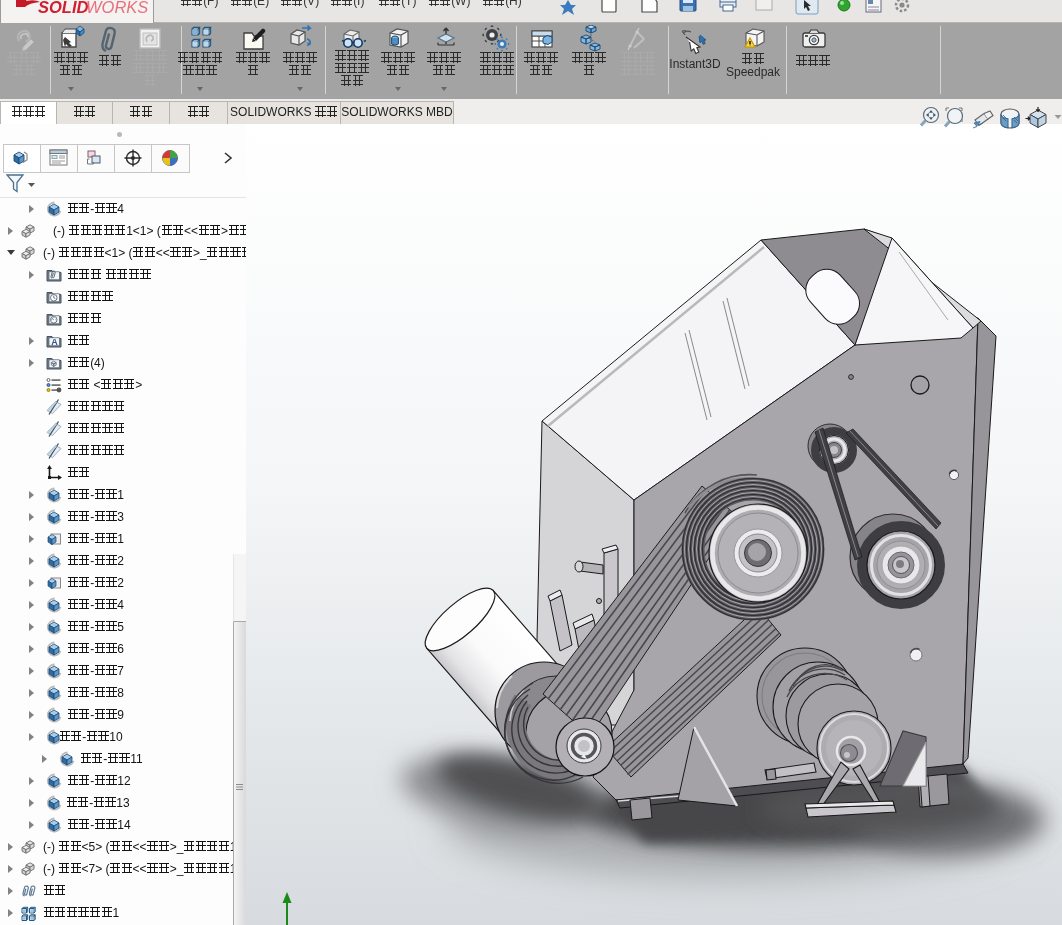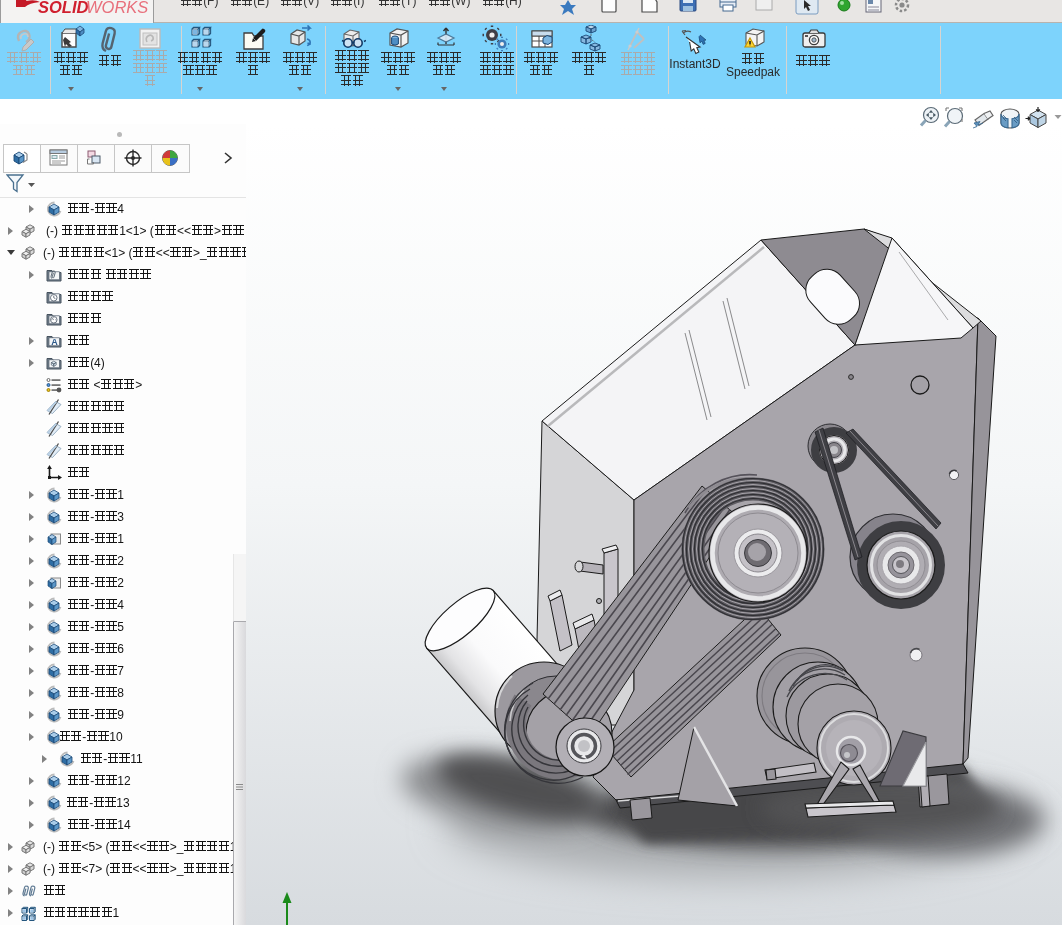--- a/index.html
+++ b/index.html
@@ -3,21 +3,21 @@
 <meta charset="utf-8">
 <style>
 html,body{margin:0;padding:0;width:1062px;height:925px;overflow:hidden;font-family:"Liberation Sans",sans-serif;background:#fff;}
 #root{position:absolute;left:0;top:0;width:1062px;height:925px;}
 .abs{position:absolute;}
 
 #titlebar{left:0;top:0;width:1062px;height:22px;background:#e8e6e4;border-bottom:1px solid #b7b3ae;text-align:center;}
 #logobox{left:0;top:-14px;width:152px;height:36px;background:#f4f3f2;border:1px solid #9b9b9b;}
 .menu{top:-6px;font-size:12px;color:#333;}
 
-#ribbon{left:0;top:23px;width:1062px;height:76px;background:#7dd3fc;}
+#ribbon{left:0;top:23px;width:1062px;height:76px;background:#a3a3a3;}
 .rbdiv{top:3px;width:1px;height:68px;background:#d8d4d0;}
 .rlabel{font-size:12px;line-height:12.5px;color:#2a2a2a;text-align:center;white-space:pre;}
 .rlabel.gray{color:#aaa;}
 .caret{width:0;height:0;border-left:3.5px solid transparent;border-right:3.5px solid transparent;border-top:4px solid #666;}
 
 #tabrow{left:0;top:99px;width:1062px;height:25px;background:#f0eeec;border-bottom:1px solid #e3e1de;}
 .tab{top:2px;height:22px;background:#e7e4e0;border:1px solid #b9b5b0;border-bottom:none;font-size:12px;color:#222;text-align:center;line-height:21px;}
 .tab.active{background:#ffffff;height:23px;}
 
 #panel{left:0;top:124px;width:246px;height:801px;background:#fdfdfd;border-right:1px solid #b5b5b5;}
@@ -260,20 +260,28 @@
     <svg class="abs" style="left:802px;top:4px" width="24" height="24" viewBox="0 0 24 24">
       <rect x="1" y="6" width="22" height="14" rx="2" fill="#efefef" stroke="#3a3a3a" stroke-width="1.3"></rect>
       <path d="M7,6 l2,-3 h6 l2,3" fill="#dedede" stroke="#3a3a3a" stroke-width="1.2"></path>
       <circle cx="12" cy="13" r="4.6" fill="#fff" stroke="#3a3a3a" stroke-width="1.3"></circle>
       <circle cx="12" cy="13" r="2.2" fill="#9fb8cc" stroke="#3a3a3a" stroke-width="0.8"></circle>
       <rect x="3" y="8" width="3" height="2" fill="#555"></rect>
     </svg>
     <div class="abs rlabel" style="left:790px;top:32px;width:46px"><b class="g"></b><b class="g"></b><b class="g"></b></div>
   </div>
 
+  <div id="tabrow" class="abs">
+    <div class="tab active abs" style="left:0px;width:55px"><b class="g"></b><b class="g"></b><b class="g"></b></div>
+    <div class="tab abs" style="left:56px;width:55px"><b class="g"></b><b class="g"></b></div>
+    <div class="tab abs" style="left:112px;width:56px"><b class="g"></b><b class="g"></b></div>
+    <div class="tab abs" style="left:169px;width:57px"><b class="g"></b><b class="g"></b></div>
+    <div class="tab abs" style="left:227px;width:112px">SOLIDWORKS <b class="g"></b><b class="g"></b></div>
+    <div class="tab abs" style="left:340px;width:112px">SOLIDWORKS MBD</div>
+  </div>
 
   <svg width="0" height="0" style="position:absolute">
     <defs>
       <symbol id="i-boss" viewBox="0 0 16 16">
         <path d="M8.5,1.5 a6.5,6.5 0 1,0 6,8.5" fill="none" stroke="#bbbbbb" stroke-width="1.8"></path>
         <path d="M3,6 l5,-3 5,3 -5,3 z" fill="#a9cce9" stroke="#1c4a77" stroke-width="0.8"></path>
         <path d="M3,6 v5 l5,3 v-5 z" fill="#2e6da4" stroke="#1c4a77" stroke-width="0.8"></path>
         <path d="M13,6 v5 l-5,3 v-5 z" fill="#5b97c9" stroke="#1c4a77" stroke-width="0.8"></path>
       </symbol>
       <symbol id="i-cut" viewBox="0 0 16 16">
@@ -399,21 +407,21 @@
           <svg class="tico" style="left:46px;top:3px" viewBox="0 0 16 16">
             <use href="#i-boss"></use>
           </svg>
           <span class="ttext" style="left:67px"><b class="g"></b><b class="g"></b>-<b class="g"></b><b class="g"></b>4</span>
         </div>
 <div class="trow abs" style="top:96px;left:0;width:246px">
           <i class="exp cl abs" style="left:8px;top:7px"></i>
           <svg class="tico" style="left:20px;top:3px" viewBox="0 0 16 16">
             <use href="#i-comp"></use>
           </svg>
-          <span class="ttext" style="left:46px">(-) <b class="g"></b><b class="g"></b><b class="g"></b><b class="g"></b><b class="g"></b>1&lt;1&gt; (<b class="g"></b><b class="g"></b>&lt;&lt;<b class="g"></b><b class="g"></b>&gt;<b class="g"></b><b class="g"></b></span>
+          <span class="ttext" style="left:53px">(-) <b class="g"></b><b class="g"></b><b class="g"></b><b class="g"></b><b class="g"></b>1&lt;1&gt; (<b class="g"></b><b class="g"></b>&lt;&lt;<b class="g"></b><b class="g"></b>&gt;<b class="g"></b><b class="g"></b></span>
         </div>
 <div class="trow abs" style="top:118px;left:0;width:246px">
           <i class="exp op abs" style="left:7px;top:8px"></i>
           <svg class="tico" style="left:20px;top:3px" viewBox="0 0 16 16">
             <use href="#i-comp"></use>
           </svg>
           <span class="ttext" style="left:43px">(-) <b class="g"></b><b class="g"></b><b class="g"></b><b class="g"></b>&lt;1&gt; (<b class="g"></b><b class="g"></b>&lt;&lt;<b class="g"></b><b class="g"></b>&gt;_<b class="g"></b><b class="g"></b><b class="g"></b><b class="g"></b></span>
         </div>
 <div class="trow abs" style="top:140px;left:0;width:246px">
           <i class="exp cl abs" style="left:29px;top:7px"></i>

